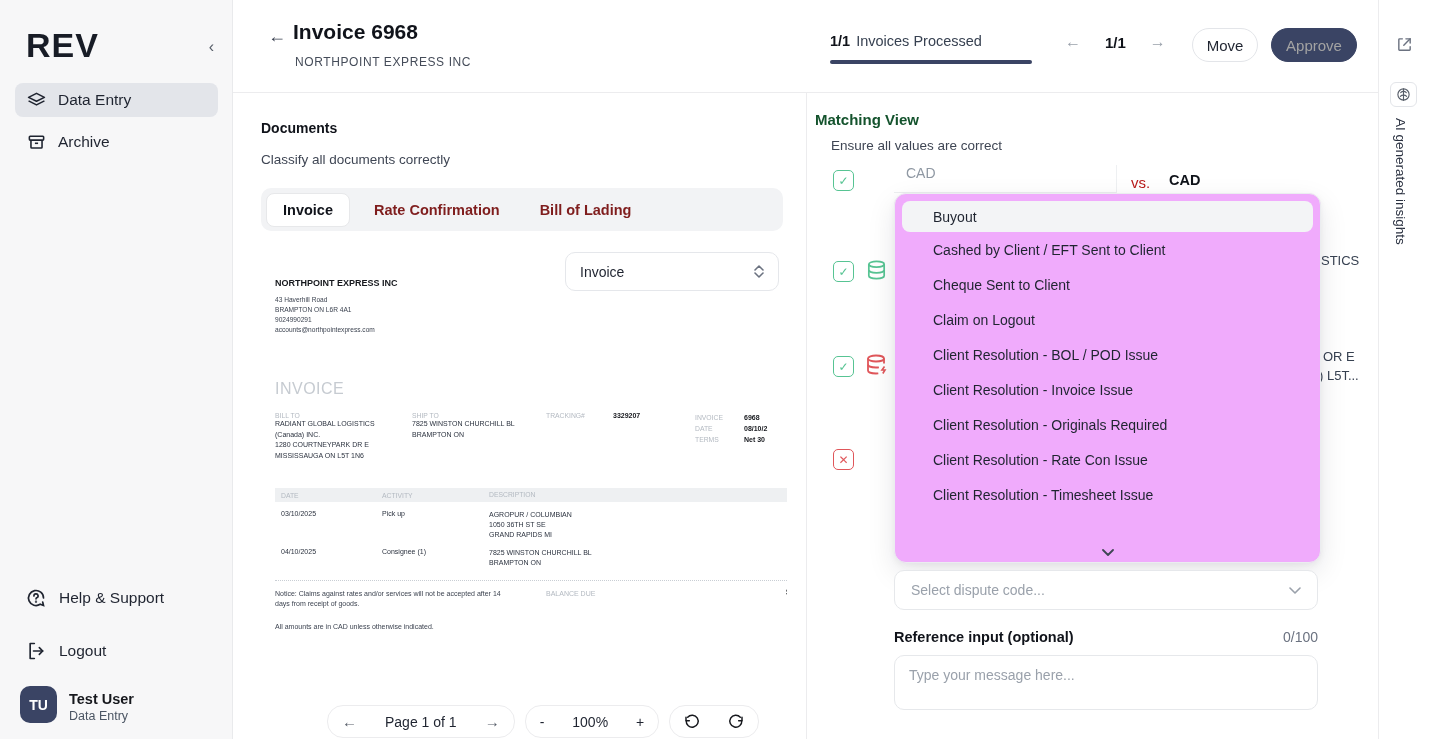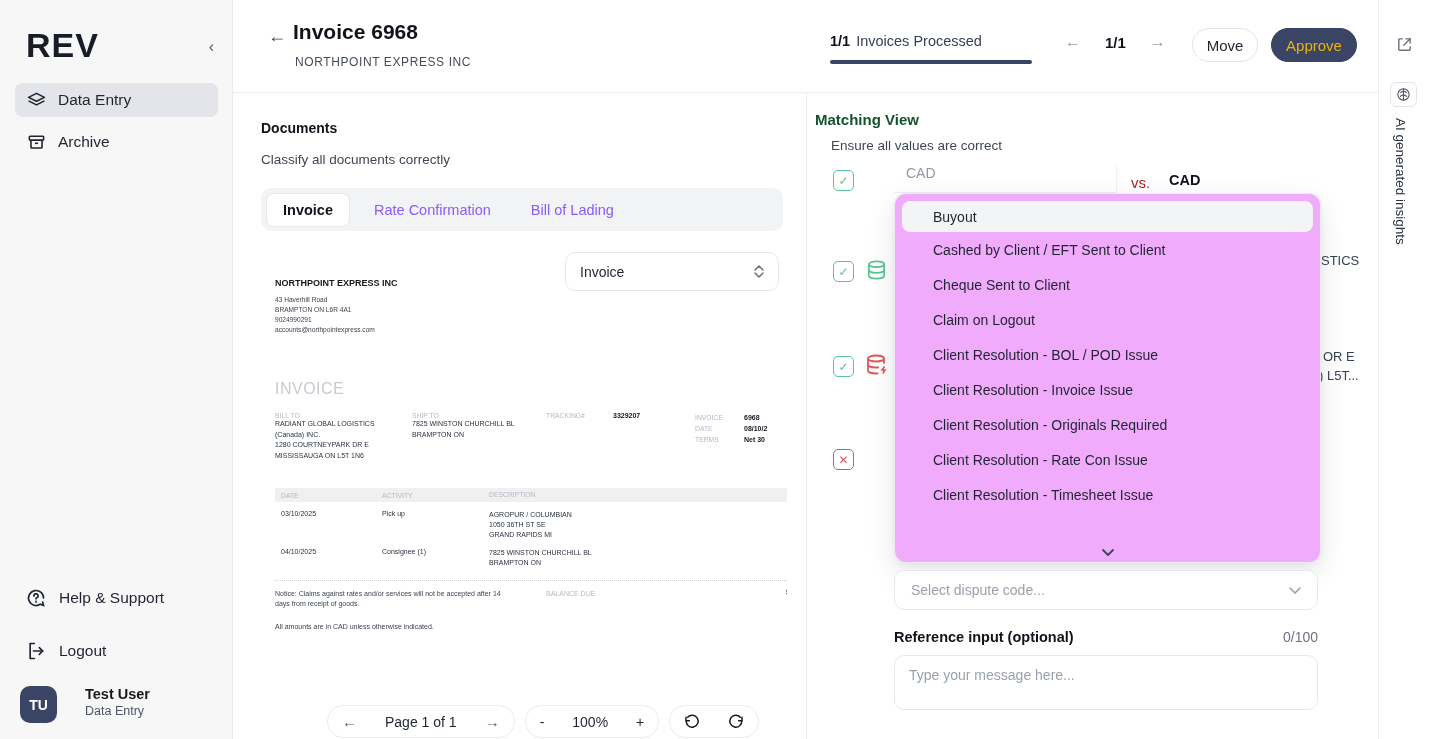--- a/index.html
+++ b/index.html
@@ -12,21 +12,21 @@
     background:#f7f7f8; border-right:1px solid #e9eaec; }
   .logo { position:absolute; left:26px; top:26px; font-size:34px; font-weight:800;
     letter-spacing:1px; color:#181c26; }
   .collapse-btn { position:absolute; right:18px; top:38px; color:#565d68; font-size:16px; cursor:pointer; }
   .nav-item { position:absolute; left:15px; width:203px; height:34px; border-radius:8px;
     display:flex; align-items:center; gap:12px; padding:0 12px; font-size:15.5px; color:#1f2430; cursor:pointer; }
   .nav-item.active { background:#e3e5ea; }
   .nav-item svg { flex:0 0 auto; }
   .side-footer-item { position:absolute; left:26px; display:flex; align-items:center; gap:13px;
     font-size:15.5px; color:#1f2430; cursor:pointer; }
-  .user-block { position:absolute; left:20px; bottom:16px; display:flex; align-items:flex-start; gap:28px; }
+  .user-block { position:absolute; left:20px; bottom:16px; display:flex; align-items:flex-end; gap:12px; }
   .avatar { width:37px; height:37px; border-radius:10px; background:#3a4464; color:#fff;
     display:flex; align-items:center; justify-content:center; font-size:14px; font-weight:700; }
   .user-name { font-size:14.5px; font-weight:700; color:#16181d; }
   .user-role { font-size:12.5px; color:#4b5563; margin-top:2px; }
 
   
   .header { position:absolute; left:233px; top:0; width:1145px; height:93px; background:#fff;
     border-bottom:1px solid #ececee; }
   .back-arrow { position:absolute; left:35px; top:26px; font-size:18px; color:#3b4252; cursor:pointer; }
   .page-title { position:absolute; left:60px; top:20px; font-size:21px; font-weight:600; color:#10131a; }
@@ -34,29 +34,29 @@
   .progress-wrap { position:absolute; left:597px; top:33px; width:202px; }
   .progress-text { font-size:14.5px; color:#374151; }
   .progress-text b { color:#10131a; margin-right:6px; }
   .progress-bar { margin-top:11px; width:202px; height:4px; border-radius:2px; background:#3a4464; }
   .pager { position:absolute; left:832px; top:33px; display:flex; align-items:center; gap:24px; }
   .pager .arrow { color:#9aa1ab; font-size:16px; cursor:pointer; }
   .pager .val { font-size:15px; font-weight:700; color:#10131a; }
   .btn { position:absolute; top:28px; height:34px; border-radius:17px; font-size:15px;
     display:flex; align-items:center; justify-content:center; cursor:pointer; }
   .btn-move { left:959px; width:66px; background:#fff; border:1px solid #e3e5e9; color:#1f2430; }
-  .btn-approve { left:1038px; width:86px; background:#3a4464; border:1px solid #3a4464; color:#eab308; }
+  .btn-approve { left:1038px; width:86px; background:#3a4464; border:1px solid #3a4464; color:#a3a3a3; }
 
   
   .doc-panel { position:absolute; left:233px; top:93px; width:573px; height:646px; background:#fff; }
   .doc-title { position:absolute; left:28px; top:27px; font-size:14px; font-weight:700; color:#10131a; }
   .doc-subtitle { position:absolute; left:28px; top:59px; font-size:13.5px; color:#3f4654; }
   .tabs { position:absolute; left:28px; top:95px; width:522px; height:43px; background:#f2f3f5;
     border-radius:10px; display:flex; align-items:center; padding:0 5px; gap:8px; }
-  .tab { padding:8px 16px; font-size:14.5px; color:#8b5cf6; border-radius:8px; cursor:pointer; }
+  .tab { padding:8px 16px; font-size:14.5px; color:#7f1d1d; border-radius:8px; cursor:pointer;font-weight:bold; }
   .tab.active { background:#fff; border:1px solid #e7e8ea; font-weight:700; color:#10131a; }
   .type-select { position:absolute; left:332px; top:159px; width:214px; height:39px; background:#fff;
     border:1px solid #e5e7eb; border-radius:10px; display:flex; align-items:center;
     padding:0 14px; font-size:14px; color:#1f2430; cursor:pointer; }
   .type-select .updown { margin-left:auto; color:#6b7280; display:flex; flex-direction:column; gap:1px; }
 
   
   .invoice-doc { position:absolute; left:42px; top:185px; width:512px; height:450px; overflow:hidden;
     font-family:"Liberation Sans", sans-serif; }
   .inv-company { font-size:9px; font-weight:800; color:#16181d; }

